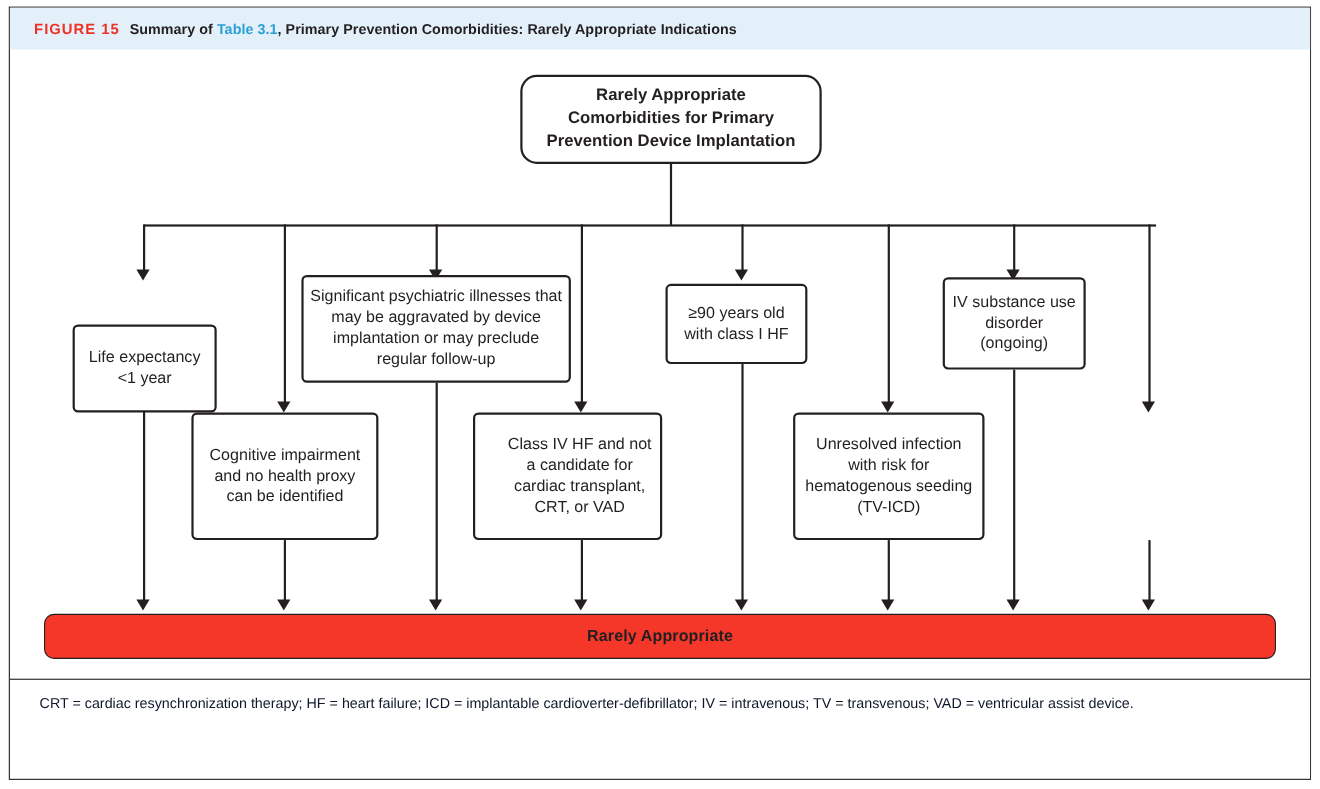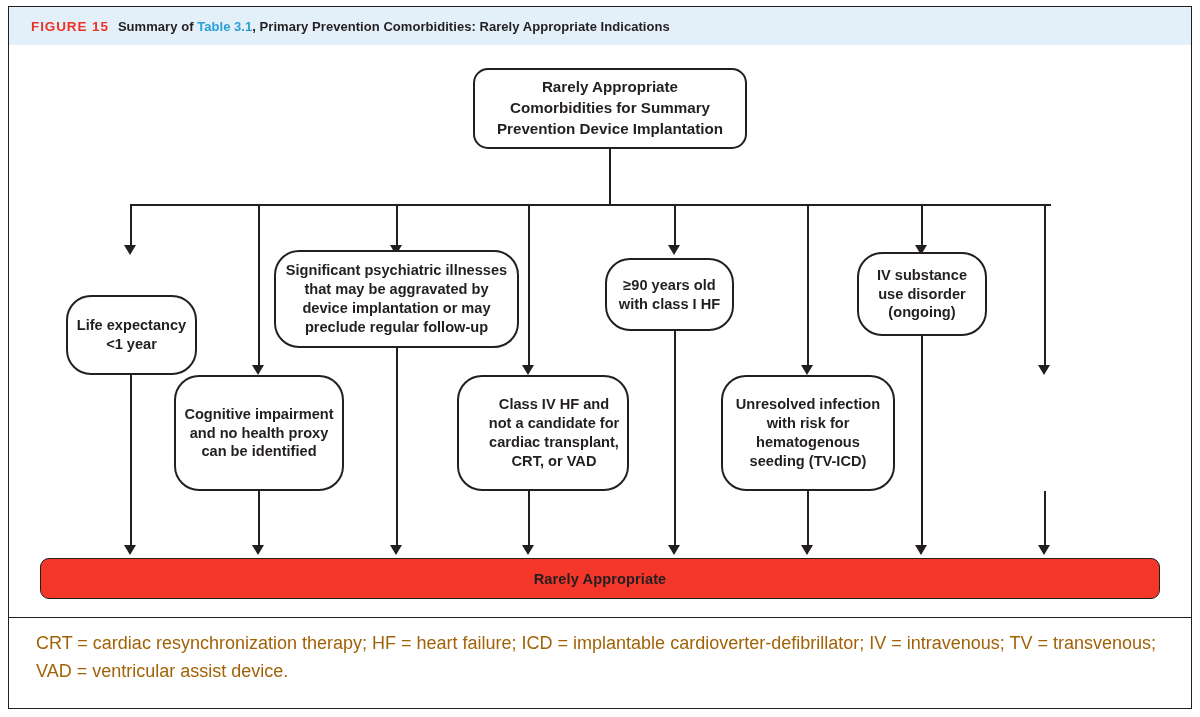--- a/index.html
+++ b/index.html
@@ -75,31 +75,30 @@
     top: 45px;
     width: 1182px;
     height: 566px;
   }
 
   
   .node {
     position: absolute;
     box-sizing: border-box;
     border: 2px solid #231f20;
-    border-radius: 25px;
+    border-radius: 5px;
     background: #ffffff;
     display: flex;
     align-items: center;
     justify-content: center;
     text-align: center;
     color: #231f20;
     line-height: 1.30;
     z-index: 4;
     padding: 2px 6px;
-    font-weight: bold;
   }
   .node .txt { display: block; width: 100%; }
   .node.root {
     font-weight: bold;
     font-size: 15.2px;
     line-height: 1.38;
     border-radius: 15px;
   }
   .node.leaf {
     font-size: 14.6px;
@@ -158,43 +157,43 @@
     top: 617px;
     width: 1182px;
     height: 1.4px;
     background: #231f20;
   }
   .footnote {
     position: absolute;
     left: 36px;
     top: 630px;
     width: 1128px;
-    font-size: 18px;
+    font-size: 13px;
     line-height: 1.55;
-    color: #a16207;
+    color: #0f172a;
   }
 </style>
 </head>
 <body>
 
 <div id="figure-root">
 
   <div class="frame"></div>
 
   <div class="header-band">
     <div class="header-inner">
       <span class="fig-label">FIGURE 15</span>
       <span class="fig-title"><span>Summary of </span><span class="tbl-ref">Table 3.1</span><span>, Primary Prevention Comorbidities: Rarely Appropriate Indications</span></span>
     </div>
   </div>
 
   <div class="canvas">
 
     <div class="node root" style="left:464px; top:23px; width:274px; height:81px;">
-      <span class="txt"><span>Rarely Appropriate</span><br><span>Comorbidities for Summary</span><br><span>Prevention Device Implantation</span></span>
+      <span class="txt"><span>Rarely Appropriate</span><br><span>Comorbidities for Primary</span><br><span>Prevention Device Implantation</span></span>
     </div>
 
     <div class="vline" style="left:600px; top:104px; height:56px;"></div>
 
     <div class="hline" style="left:122px; top:159px; width:920px;"></div>
 
     <div class="vline" style="left:121px; top:159px; height:45px;"></div>
     <div class="arrowhead" style="left:115px; top:200px;"></div>
 
     <div class="vline" style="left:387px; top:159px; height:45px;"></div>
@@ -231,21 +230,21 @@
     </div>
 
     <div class="node leaf" style="left:165px; top:330px; width:170px; height:116px;">
       <span class="txt">Cognitive impairment and no health proxy can be identified</span>
     </div>
 
     <div class="node leaf" style="left:848px; top:207px; width:130px; height:84px;">
       <span class="txt">IV substance use disorder (ongoing)</span>
     </div>
 
-    <div class="node leaf" style="left:448px; top:330px; width:172px; height:116px;padding-left:28px;">
+    <div class="node leaf" style="left:421px; top:330px; width:172px; height:116px;padding-left:28px;">
       <span class="txt">Class IV HF and not a candidate for cardiac transplant, CRT, or VAD</span>
     </div>
 
     <div class="node leaf" style="left:712px; top:316px; width:174px; height:116px;margin-top:14px;">
       <span class="txt">Unresolved infection with risk for hematogenous seeding (TV-ICD)</span>
     </div>
 
 
     <div class="vline" style="left:121px; top:290px; height:213px;"></div>
     <div class="arrowhead" style="left:115px; top:500px;"></div>

